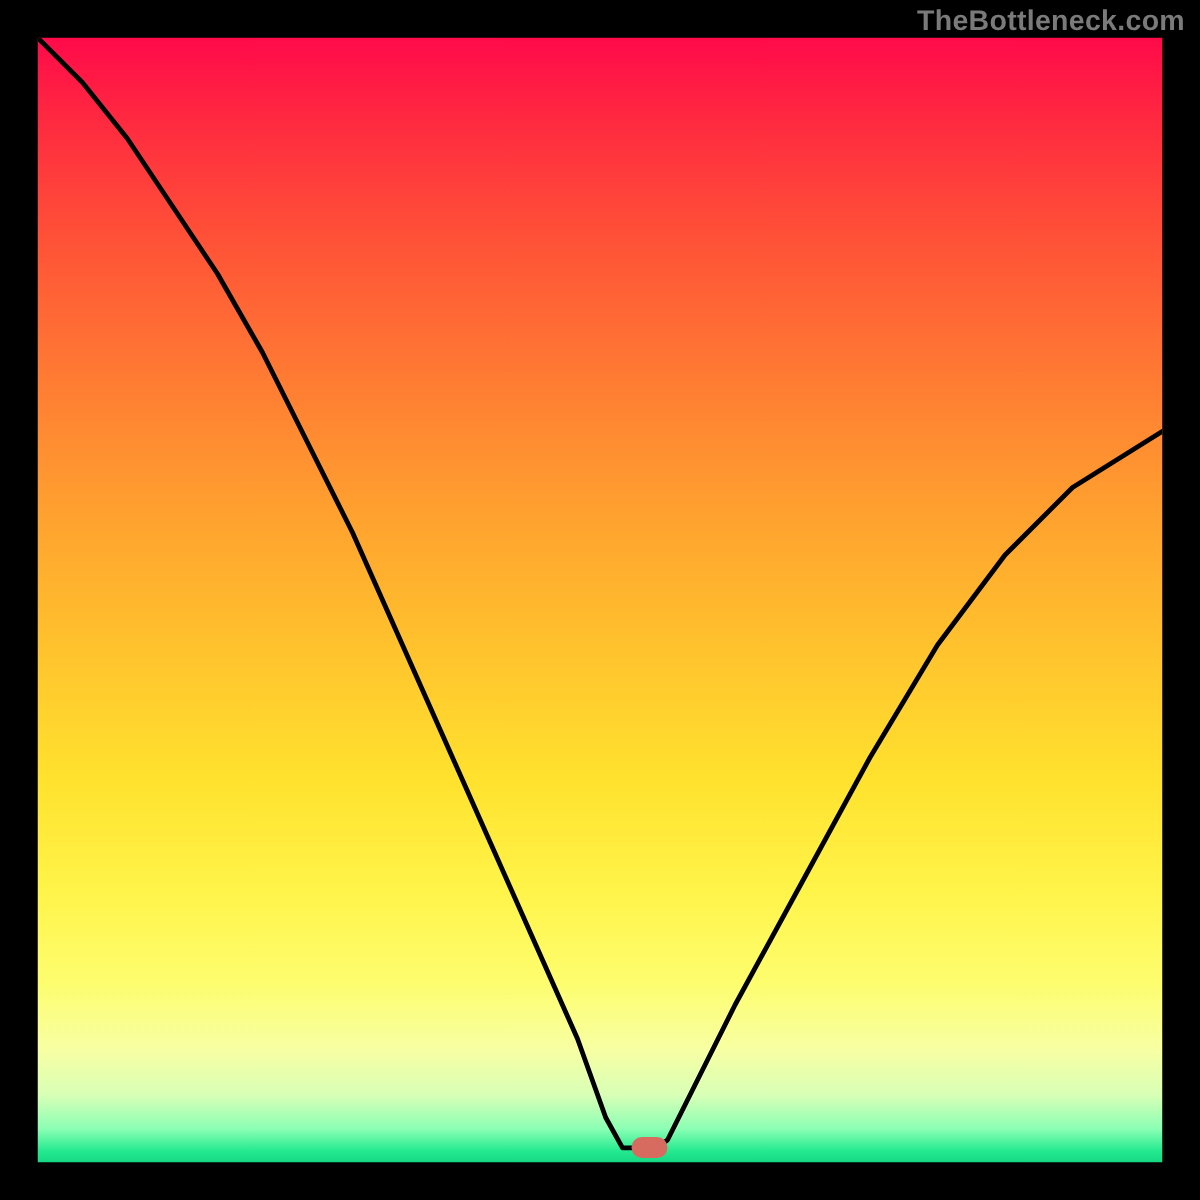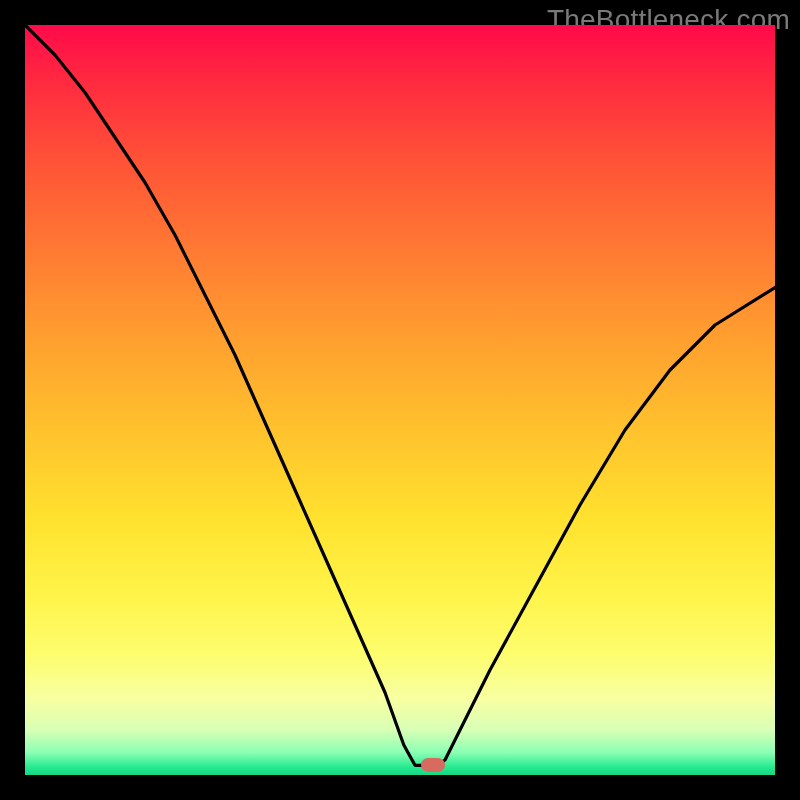--- a/index.html
+++ b/index.html
@@ -15,22 +15,22 @@
     position: absolute;
     left: 0; top: 0;
     width: 800px; height: 800px;
     background: #000;
   }
   .watermark {
     position: absolute;
     top: 4px;
     right: 10px;
     color: #7a7a7a;
-    font-size: 28px;
-    font-weight: 400;
+    font-size: 19px;
+    font-weight: 700;
     letter-spacing: 0.2px;
   }
   .plot {
     position: absolute;
     left: 25px;
     top: 25px;
     width: 750px;
     height: 750px;
     overflow: hidden;
   }

